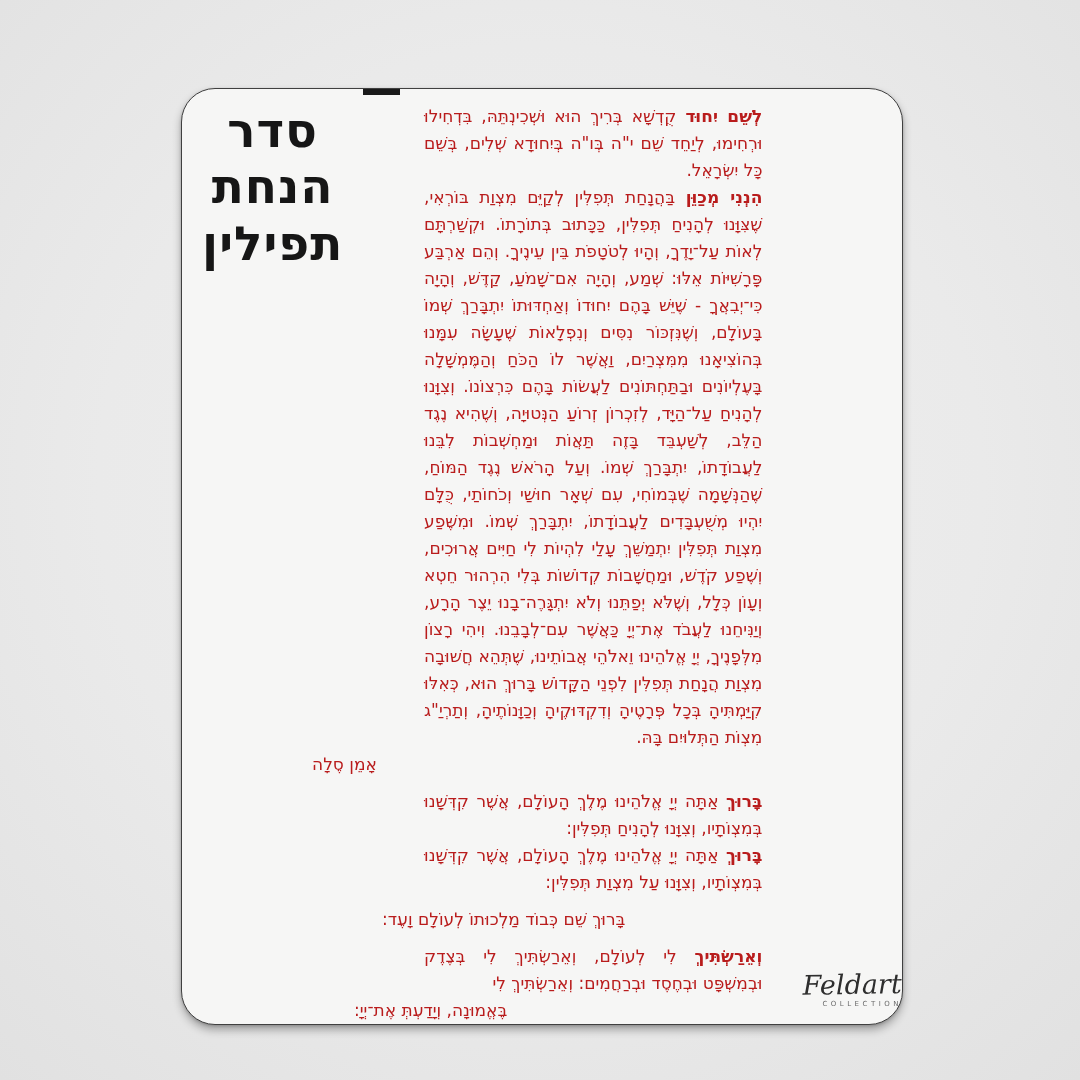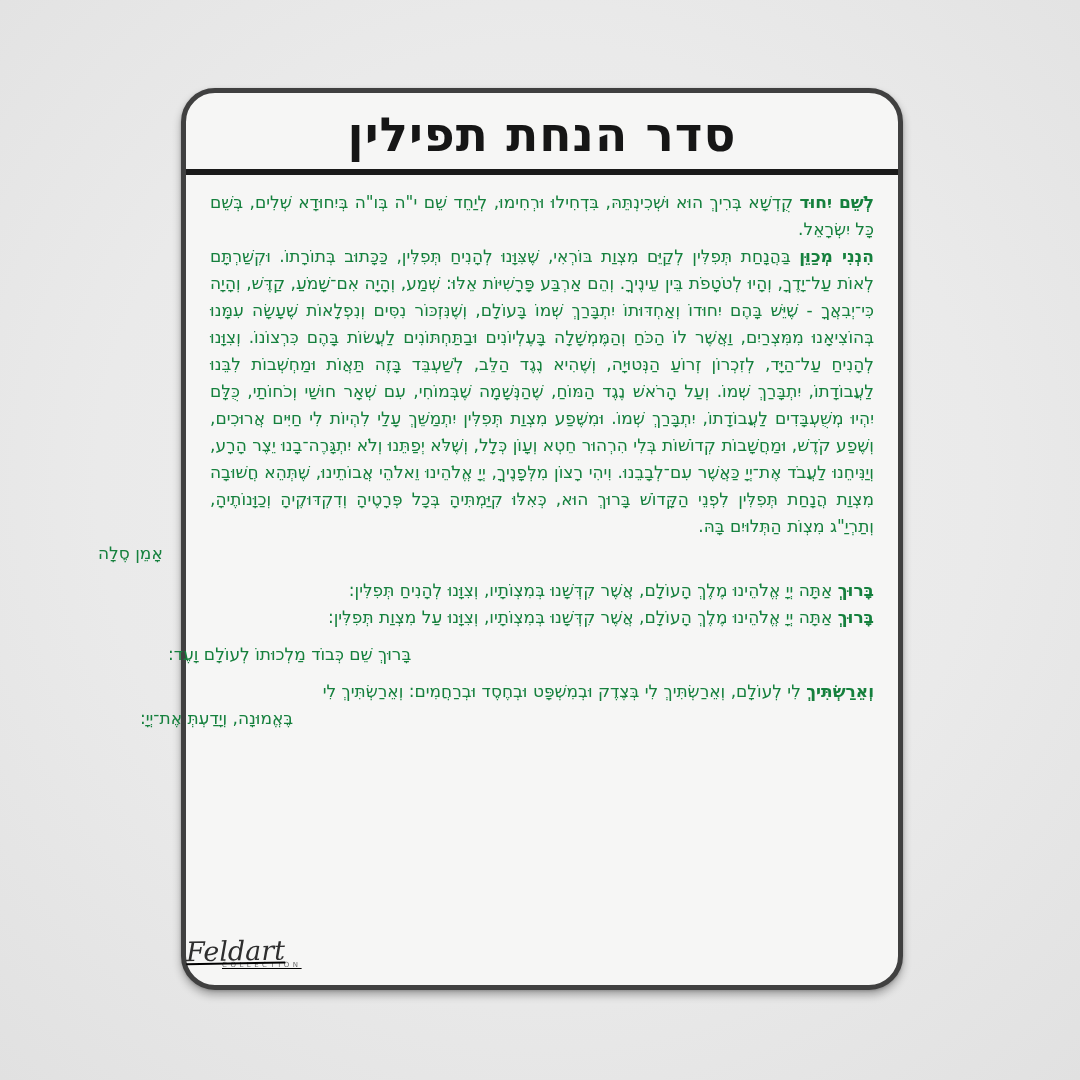--- a/index.html
+++ b/index.html
@@ -5,50 +5,50 @@
   html, body { margin: 0; padding: 0; }
   body {
     width: 1080px; height: 1080px; overflow: hidden; position: relative;
     background: radial-gradient(circle at 50% 45%, #efefef 0%, #eaeaea 55%, #e1e1e1 100%);
     font-family: "DejaVu Sans", sans-serif;
   }
   .card {
     position: absolute; left: 181px; top: 88px; width: 722px; min-height: 902px;
     box-sizing: border-box;
     background: #f6f6f5;
-    border: 5px solid #404040;
+    border: 1px solid #404040;
     border-radius: 34px;
     box-shadow: 0 5px 8px rgba(0,0,0,0.30), 0 1px 3px rgba(0,0,0,0.18);
-    display: flex; flex-direction: column;
+    display: flex; flex-direction: row;
   }
   .card-header { padding: 14px 20px 6px; }
   .title {
     margin: 0; text-align: center;
     font-size: 47px; font-weight: 700; color: #161616;
     font-family: "DejaVu Serif", "DejaVu Sans", sans-serif;
     letter-spacing: 1px; line-height: 1.2;
   }
   .divider { height: 6px; background: #1a1a1a; width: 100%; }
   .prayer-body {
-    padding: 14px 24px 0; color: #15803d;
+    padding: 14px 24px 0; color: #b91c1c;
     font-size: 17px; line-height: 27px;
   }
   .prayer-body p { margin: 0; }
   p.flow { text-align: justify; text-justify: inter-word; }
   p.flow .lead { font-weight: 700; }
   p.centered { text-align: left; }
   
   .block-blessing-1 { margin-top: 10px !important; }
   .block-umechochmatecha { margin-top: 10px !important; }
   .block-ve-erastich { margin-top: 10px !important; }
   .block-baruch-shem { margin-top: 10px !important; transform: translateX(-42px); }
   .block-amen-selah { transform: translateX(-112px); }
   .block-livriyotecha { transform: translateX(-146px); }
   .block-be-emunah { transform: translateX(-70px); }
-  .logo { margin-top: auto; padding: 14px 0 16px; text-align: left; text-decoration: underline; }
+  .logo { margin-top: auto; padding: 14px 0 16px; text-align: right; }
   .logo-name {
     font-family: "DejaVu Serif", serif; font-style: italic;
     font-size: 27px; color: #2e2e2e; line-height: 1; transform: rotate(-1deg);
   }
   .logo-sub {
     font-family: "DejaVu Sans", sans-serif;
     font-size: 7px; letter-spacing: 3.5px; color: #6a6a6a; margin-top: 2px; padding-left: 36px;
   }
 </style>
 </head>

